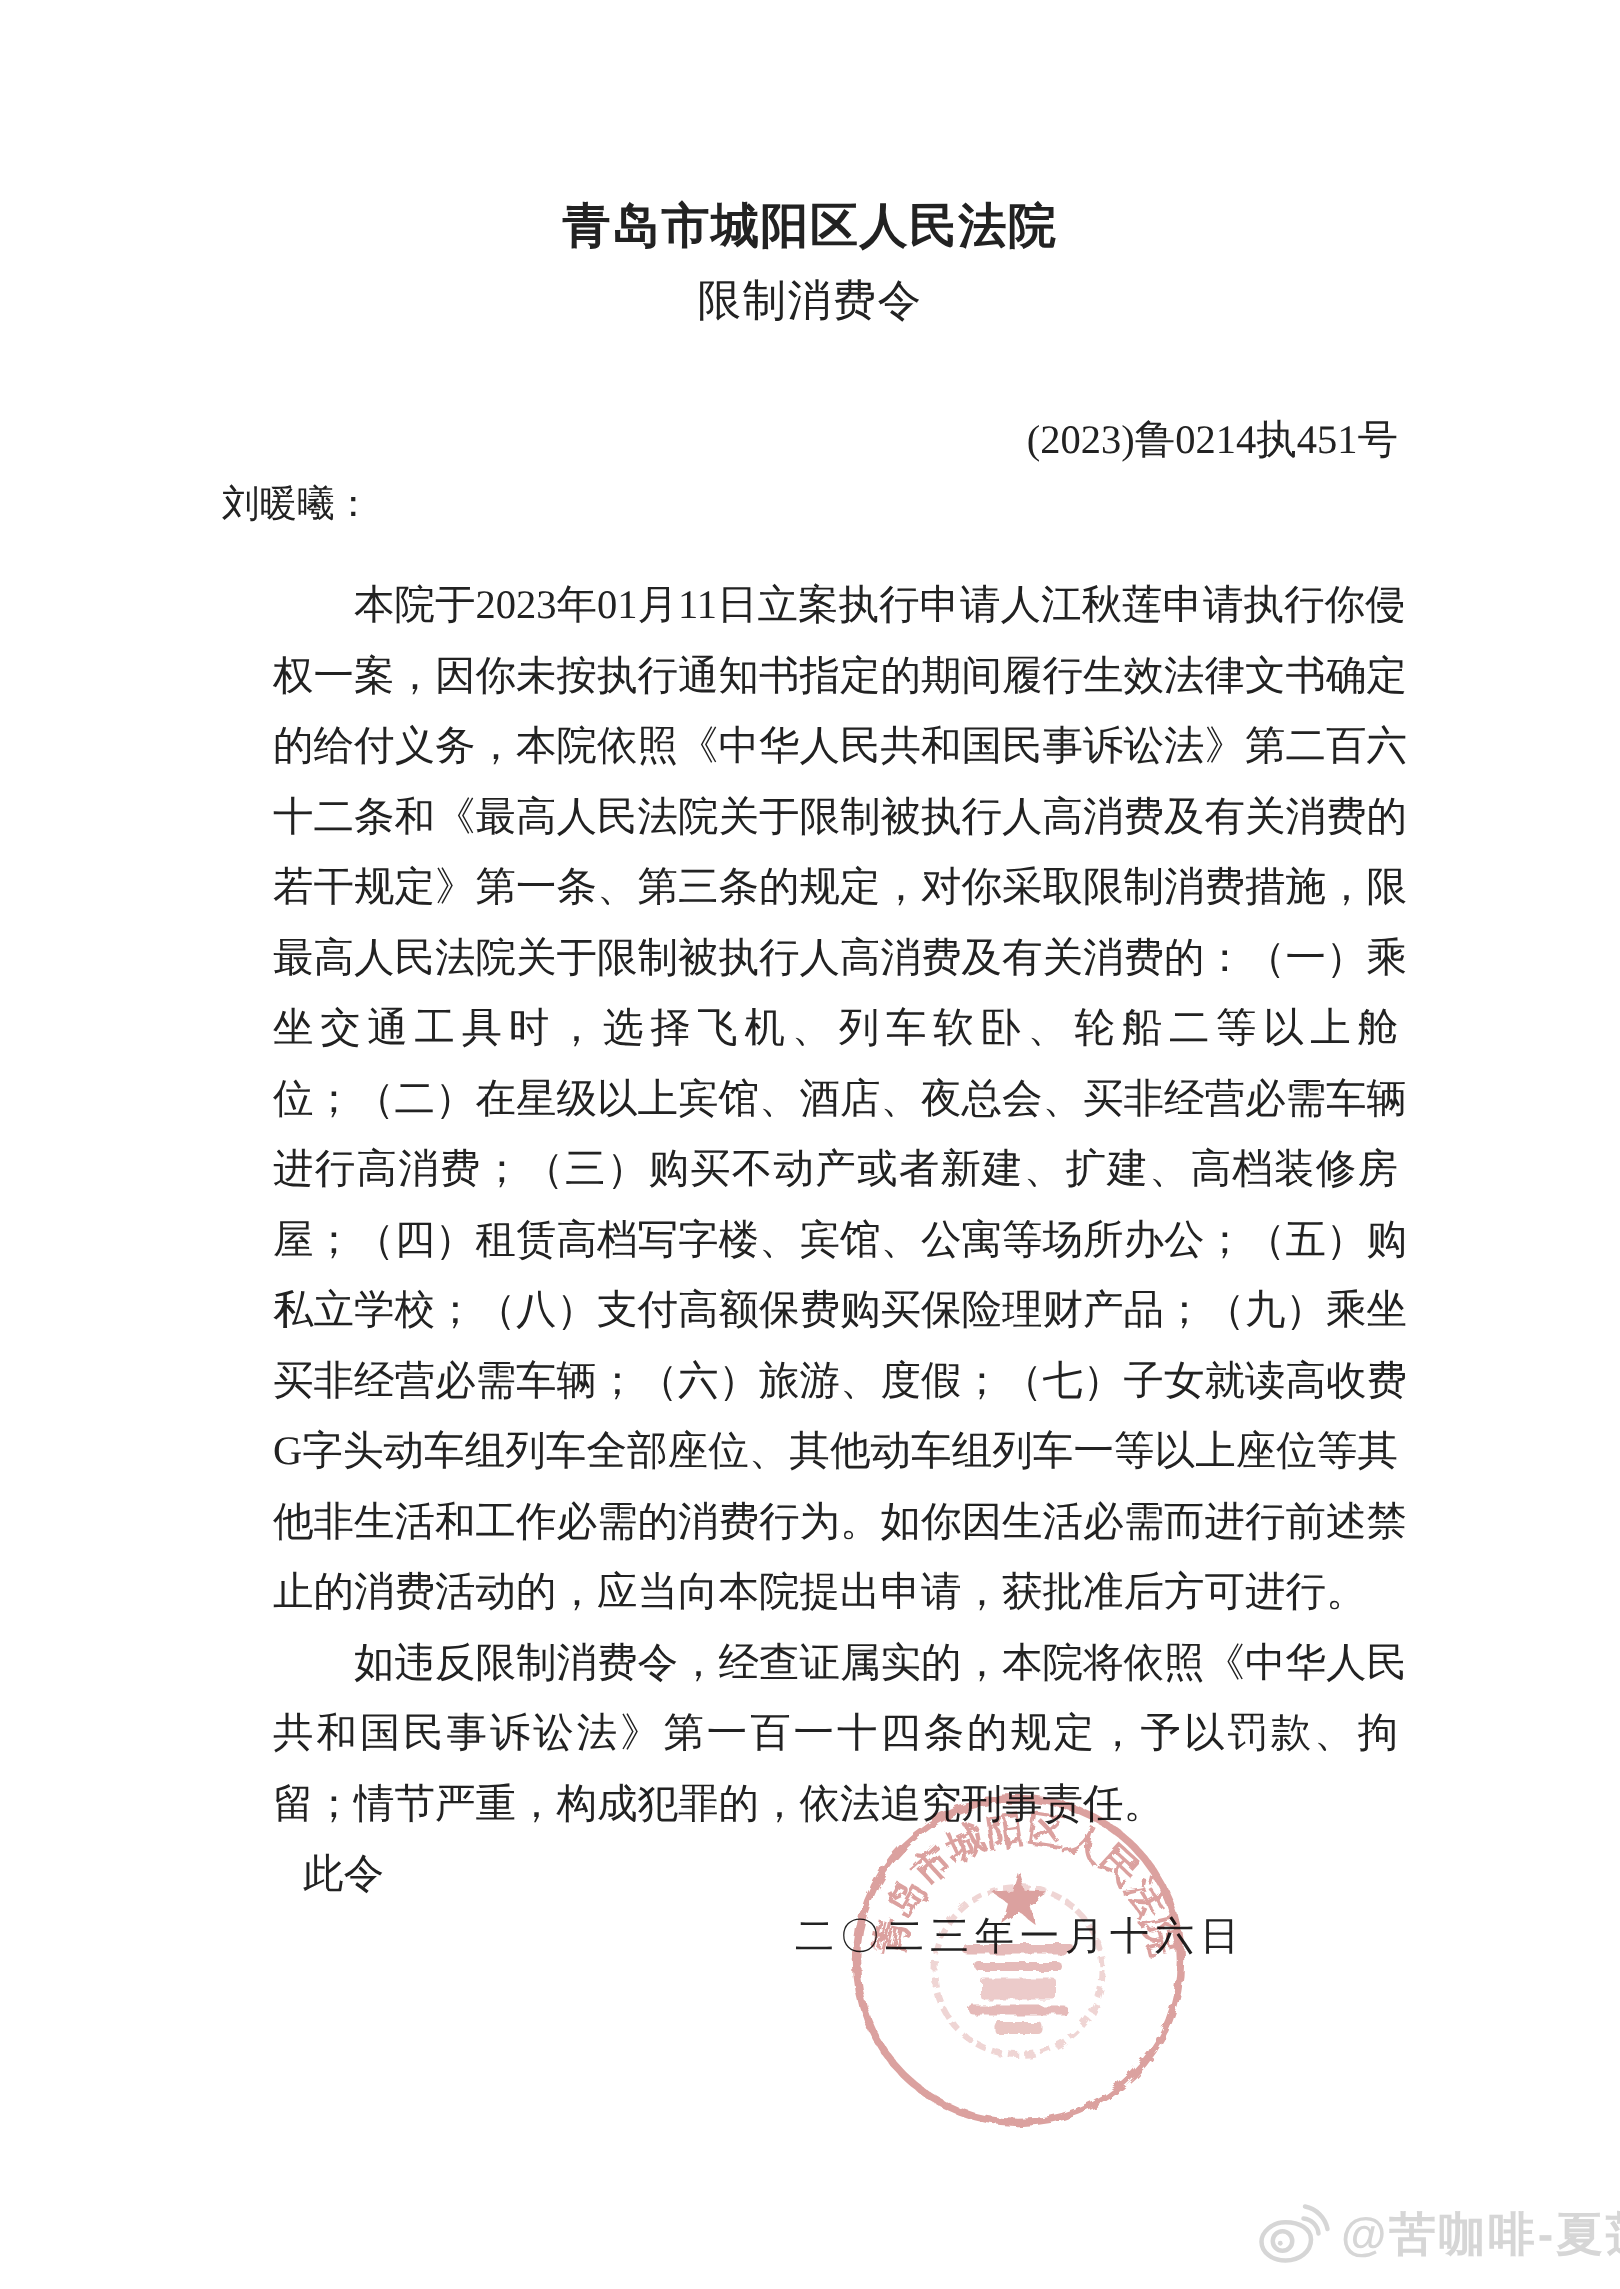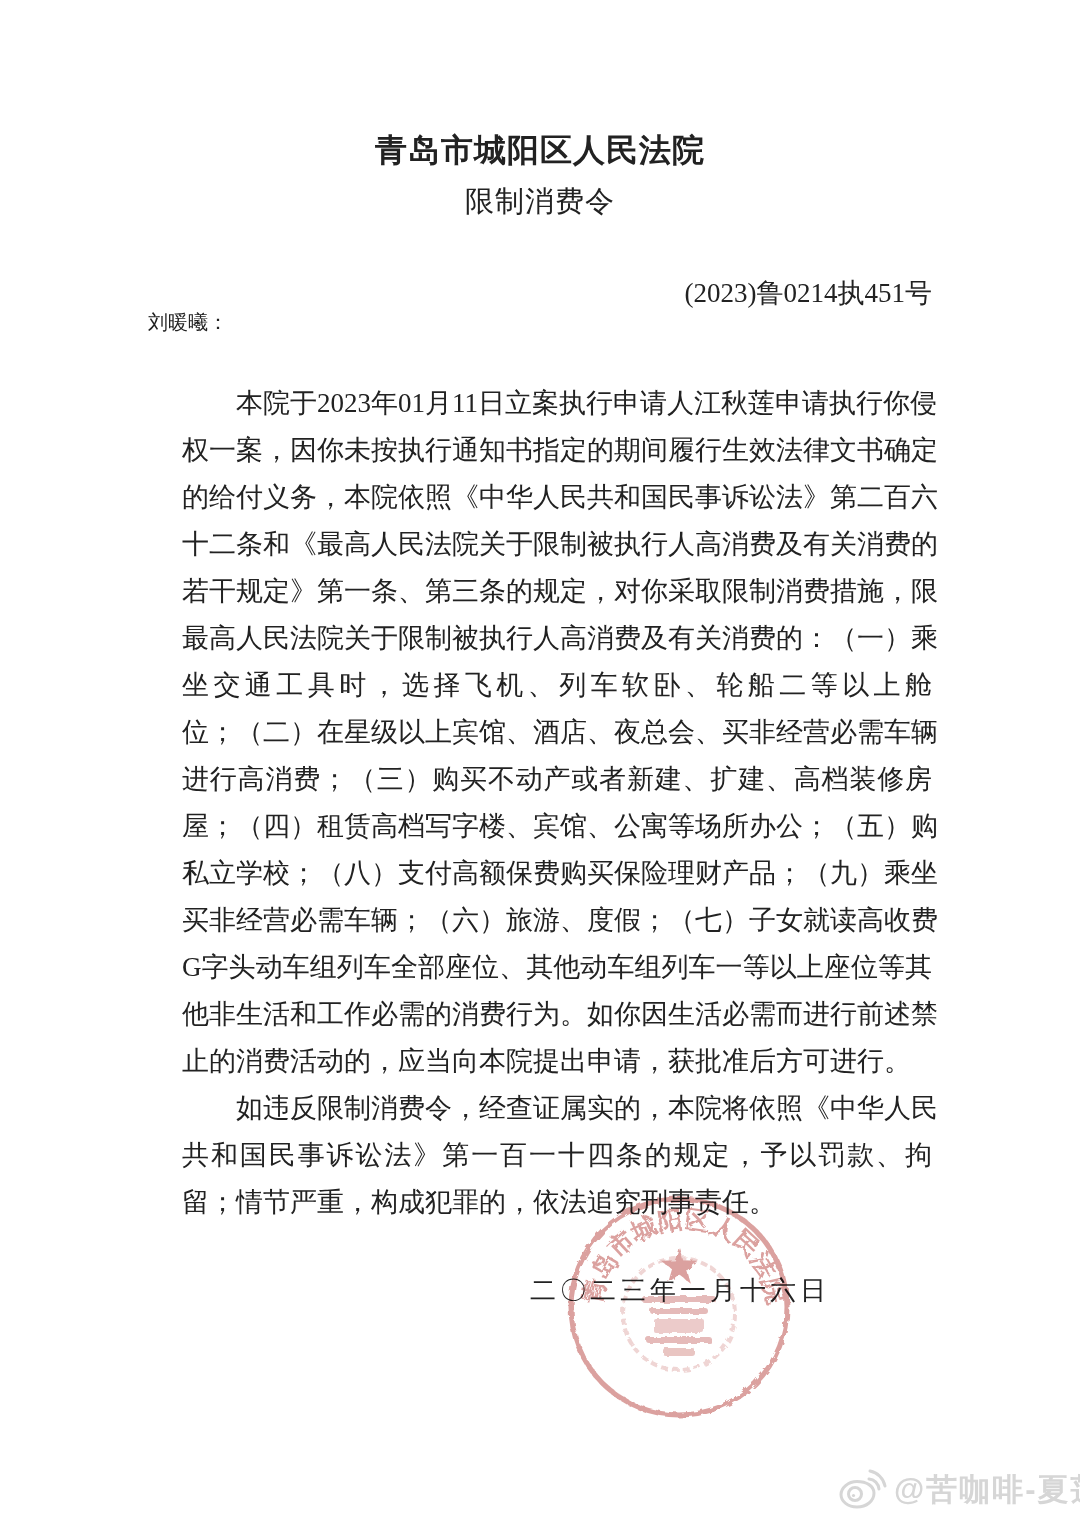--- a/index.html
+++ b/index.html
@@ -19,22 +19,22 @@
   .doc-title{
     position:absolute;left:148px;top:183px;width:784px;
     text-align:center;font-size:29px;font-weight:400;
     letter-spacing:1px;line-height:36px;
   }
   .case-number{
     position:absolute;left:148px;top:276px;width:784px;
     text-align:right;font-size:27px;line-height:34px;
   }
   .addressee{
-    position:absolute;left:148px;top:304px;width:784px;
-    font-size:20px;line-height:36px;
+    position:absolute;left:148px;top:319px;width:784px;
+    font-size:25px;line-height:36px;
   }
   .body-block{
     position:absolute;left:148px;top:380px;width:784px;
     font-size:27px;
   }
   .line{
     height:47px;line-height:47px;
     text-align:justify;text-align-last:justify;
     white-space:nowrap;
     margin-left:34px;
@@ -89,20 +89,21 @@
         <div class="line">买非经营必需车辆；（六）旅游、度假；（七）子女就读高收费</div>
         <div class="line">G字头动车组列车全部座位、其他动车组列车一等以上座位等其</div>
         <div class="line">他非生活和工作必需的消费行为。如你因生活必需而进行前述禁</div>
         <div class="line no-just">止的消费活动的，应当向本院提出申请，获批准后方可进行。</div>
       </div>
     <div class="para">
         <div class="line">　　如违反限制消费令，经查证属实的，本院将依照《中华人民</div>
         <div class="line">共和国民事诉讼法》第一百一十四条的规定，予以罚款、拘</div>
         <div class="line no-just">留；情节严重，构成犯罪的，依法追究刑事责任。</div>
       </div>
+    <div class="closing-line">　　此令</div>
   </div>
 
   <div class="date-line">二〇二三年一月十六日</div>
 
   <svg class="seal" viewBox="0 0 230 230" xmlns="http://www.w3.org/2000/svg">
     <defs>
       <filter id="stamp" x="-10%" y="-10%" width="120%" height="120%">
         <feTurbulence type="fractalNoise" baseFrequency="0.14" numOctaves="2" result="n"></feTurbulence>
         <feDisplacementMap in="SourceGraphic" in2="n" scale="5" result="d"></feDisplacementMap>
         <feGaussianBlur in="d" stdDeviation="0.4"></feGaussianBlur>

